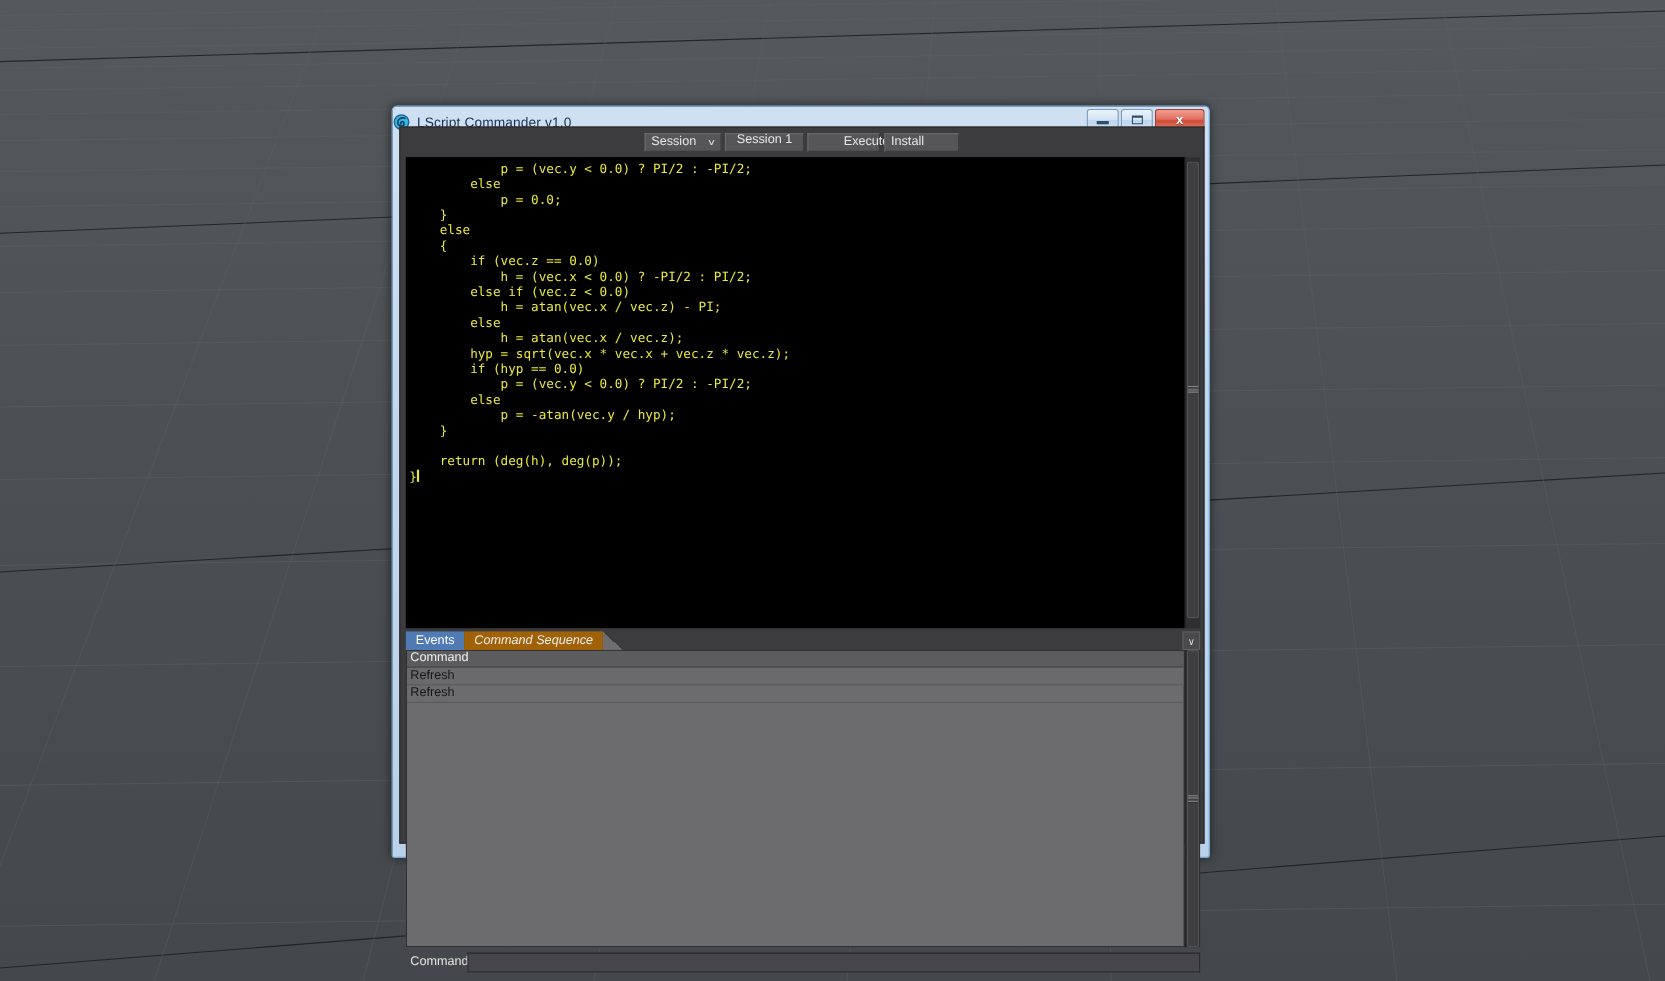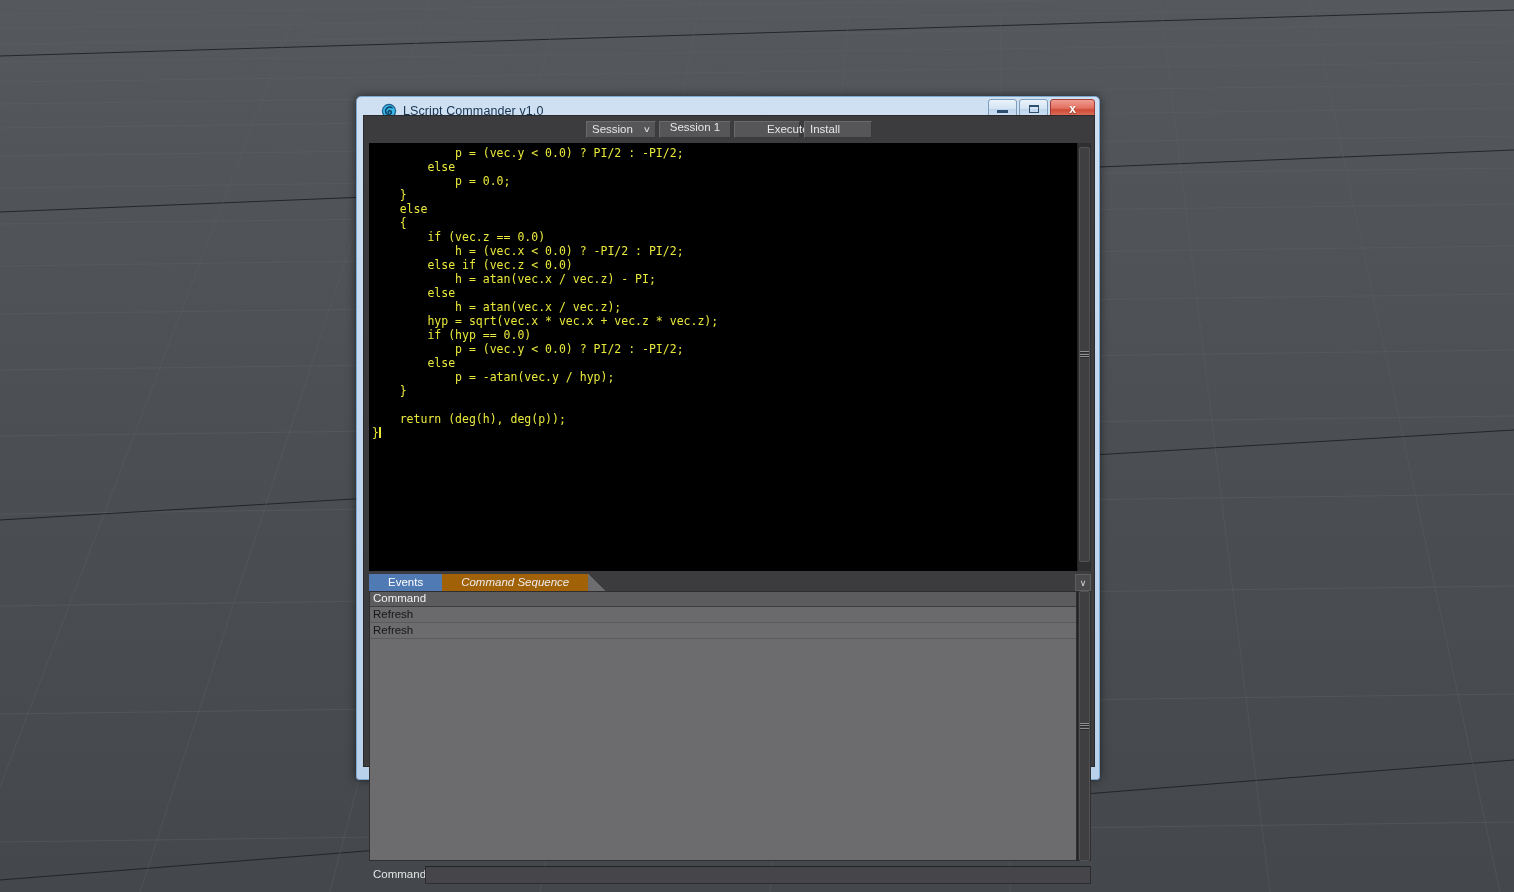--- a/index.html
+++ b/index.html
@@ -40,21 +40,21 @@
     box-shadow: 0 0 10px rgba(0,0,0,0.55);
     box-sizing: border-box;
     padding: 0;
   }
 
   #titlebar {
     height: 28px;
     position: relative;
     display: flex;
     align-items: center;
-    padding-left: 24px;
+    padding-left: 0;
     box-sizing: border-box;
   }
   #win-icon {
     width: 16px; height: 16px;
     margin-right: 6px;
     flex: none;
   }
   #win-title {
     font-size: 12.5px;
     color: #16334f;
@@ -232,21 +232,21 @@
     background: #3c3c3e;
     display: flex;
     align-items: flex-end;
   }
   .tab {
     height: 17px;
     font-size: 11.5px;
     color: #e8e8e8;
     display: flex;
     align-items: center;
-    padding: 0 19px;
+    padding: 0 9px;
     box-sizing: border-box;
     position: relative;
     line-height: 1;
   }
   .tab.active {
     background: #4f7ab3;
     color: #ffffff;
   }
   .tab.inactive {
     background: #a16207;

